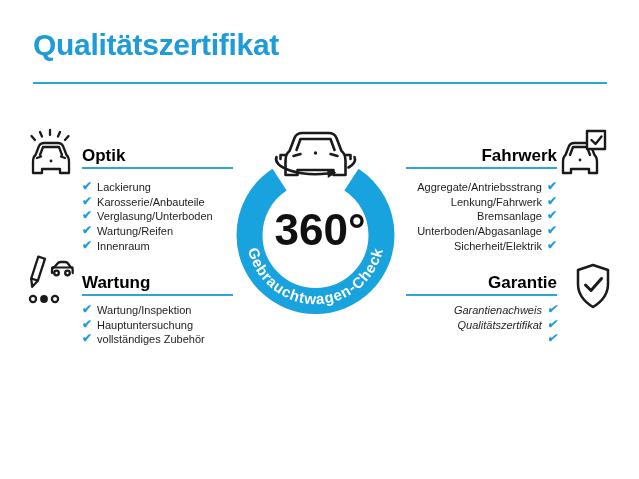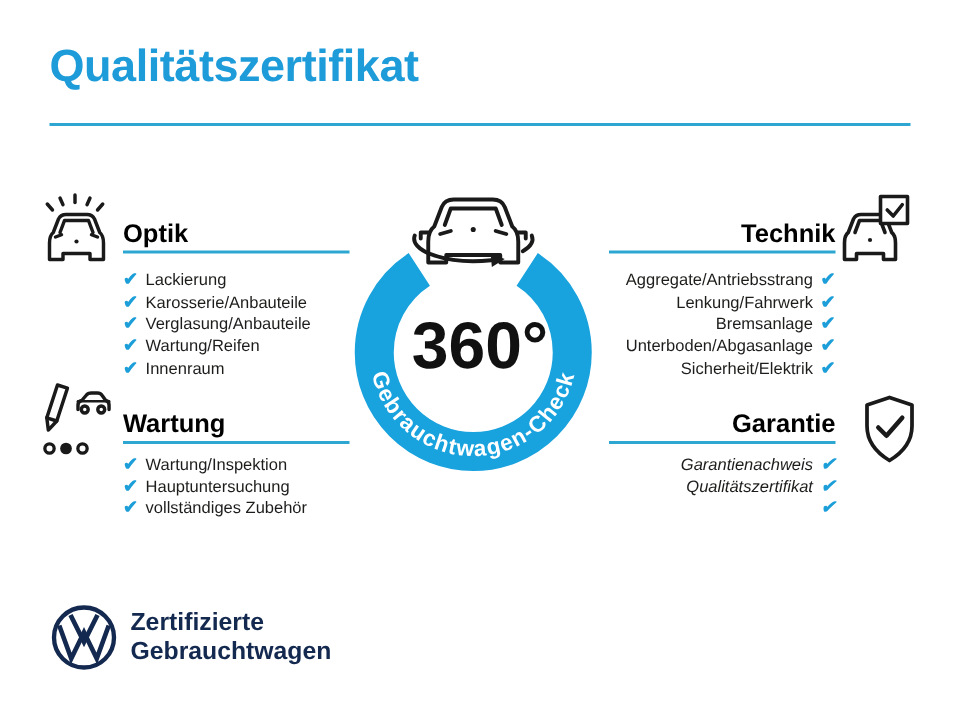--- a/index.html
+++ b/index.html
@@ -69,42 +69,42 @@
     <div class="row">
         <span class="check">✔</span>
         <span>Lackierung</span>
       </div>
     <div class="row">
         <span class="check">✔</span>
         <span>Karosserie/Anbauteile</span>
       </div>
     <div class="row">
         <span class="check">✔</span>
-        <span>Verglasung/Anbauteile</span>
+        <span>Verglasung/Unterboden</span>
       </div>
     <div class="row">
         <span class="check">✔</span>
         <span>Wartung/Reifen</span>
       </div>
     <div class="row">
         <span class="check">✔</span>
         <span>Innenraum</span>
       </div>
   </div>
 
   <div class="icon" id="technik-icon">
     <svg width="50" height="48" viewBox="0 0 50 48" fill="none" stroke="#1a1a1a" stroke-width="2.4" stroke-linecap="round" stroke-linejoin="round">
       <path d="M4 44 L4 33 Q4 28 6.5 26 L10 17 Q11.5 14 15 14 L27 14 Q30.5 14 32 17 L35.5 26 Q38 28 38 33 L38 44 L30 44 L30 40 L12 40 L12 44 Z"></path>
       <path d="M11 26 L14 18 L28 18 L31 26"></path>
       <circle cx="21" cy="31" r="1.4" fill="#1a1a1a" stroke="none"></circle>
       <rect x="28" y="2" width="18" height="18" fill="#ffffff"></rect>
       <path d="M32.5 11 L36.5 15 L42.5 7.5"></path>
     </svg>
   </div>
-  <div class="sec-head" id="technik-head">Technik</div>
+  <div class="sec-head" id="technik-head">Fahrwerk</div>
   <div class="rule" id="technik-rule"></div>
   <div class="list right" id="technik-list">
     <div class="row">
         <span>Aggregate/Antriebsstrang</span>
         <span class="check">✔</span>
       </div>
     <div class="row">
         <span>Lenkung/Fahrwerk</span>
         <span class="check">✔</span>
       </div>
@@ -192,25 +192,14 @@
         <path d="M-22 -3 L-15 -5"></path>
         <path d="M22 -3 L15 -5"></path>
         <circle cx="0" cy="-6" r="1.7" fill="#1a1a1a" stroke="none"></circle>
         <path d="M-39 -2 A 40 15 0 0 0 12 14.5"></path>
         <path d="M39 -2 A 40 15 0 0 1 33 8.5"></path>
         <polygon points="21,13.6 12.4,19 11.6,10" fill="#1a1a1a" stroke="none"></polygon>
       </g>
     </svg>
   </div>
 
-  <div class="footer">
-    <svg width="46" height="46" viewBox="0 0 46 46" fill="none" stroke="#14294f">
-      <circle cx="23" cy="23" r="20" stroke-width="2.9"></circle>
-      <path d="M14 8 L23 26 L32 8" stroke-width="3.1" stroke-linejoin="miter"></path>
-      <path d="M6.5 15 L14.5 37 L23 19.5 L31.5 37 L39.5 15" stroke-width="3.1" stroke-linejoin="miter"></path>
-    </svg>
-    <div class="footer-text">
-      <div>Zertifizierte</div>
-      <div>Gebrauchtwagen</div>
-    </div>
-  </div>
 
 </div>
 
 </body></html>

